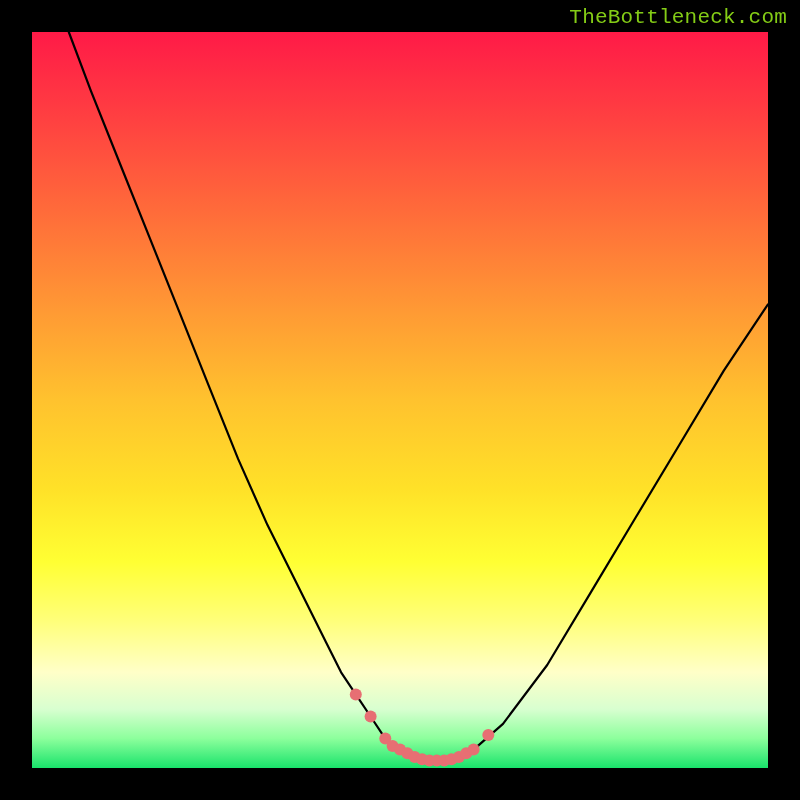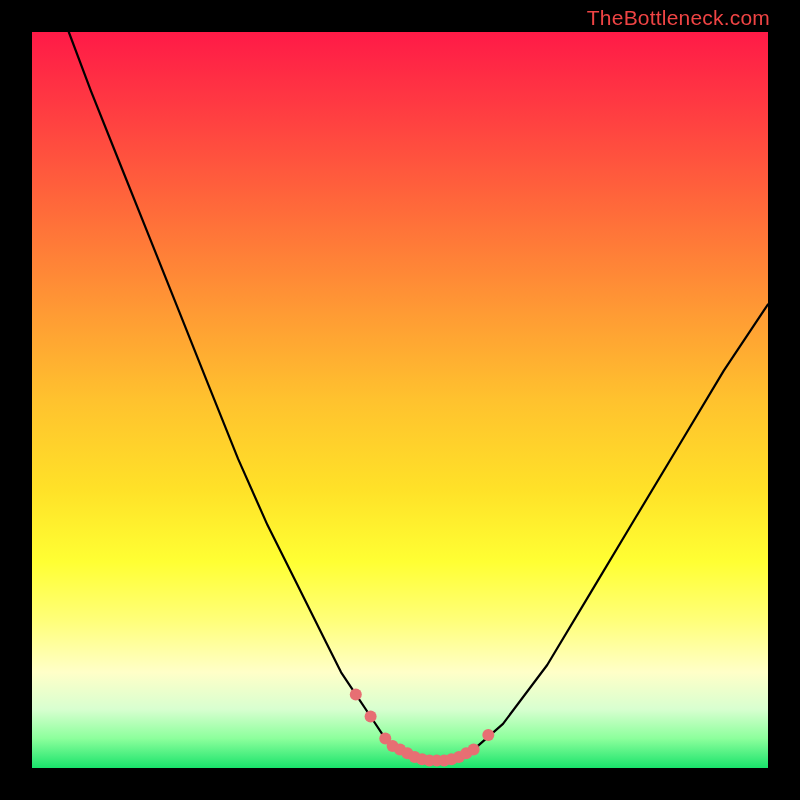--- a/index.html
+++ b/index.html
@@ -35,26 +35,27 @@
       #ffff33 72%,
       #ffff7a 80%,
       #ffffc8 87%,
       #d8ffd0 92%,
       #8cff9c 96%,
       #19e36b 100%);
   }
   .watermark {
     position: absolute;
     top: 6px;
-    right: 30px;
-    color: #ef4444;
+    right: 13px;
+    color: #84cc16;
     font-size: 21px;
     font-weight: 500;
     letter-spacing: 0.2px;
     user-select: none;
+    font-family: Liberation Mono, monospace;
   }
   .curve-svg {
     position: absolute;
     left: 0;
     top: 0;
     width: 736px;
     height: 736px;
   }
   .curve-path {
     fill: none;

